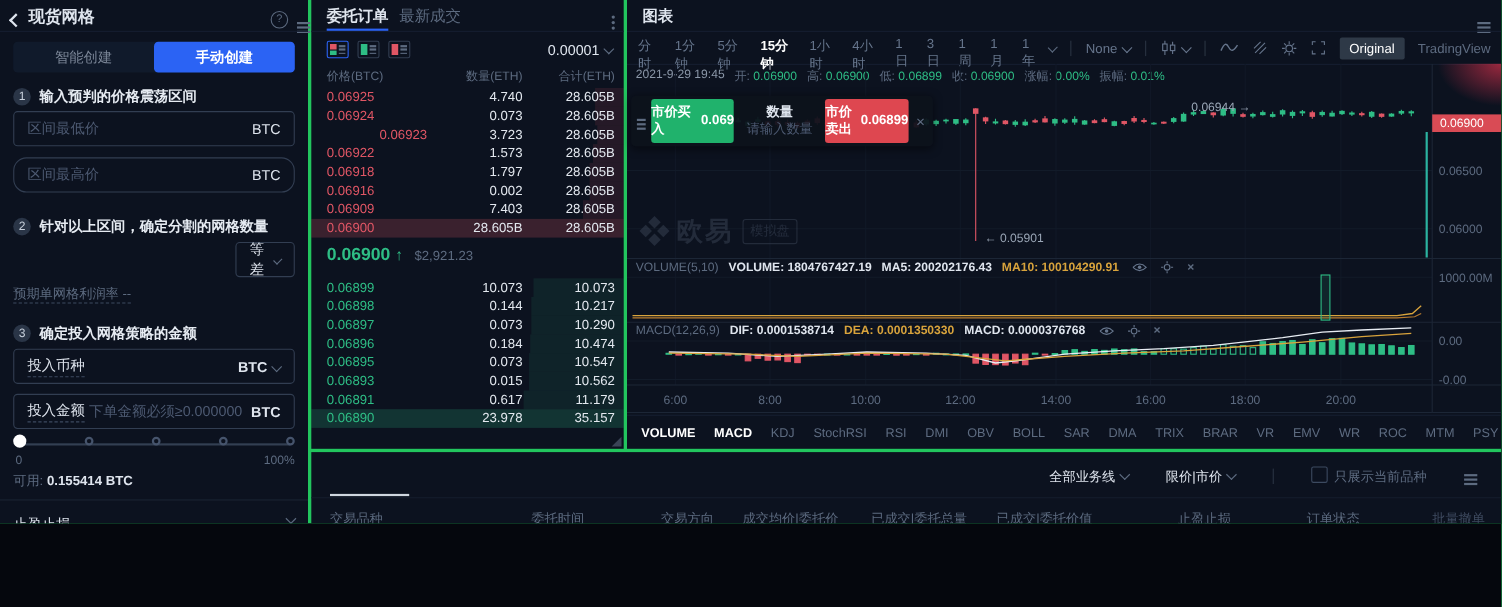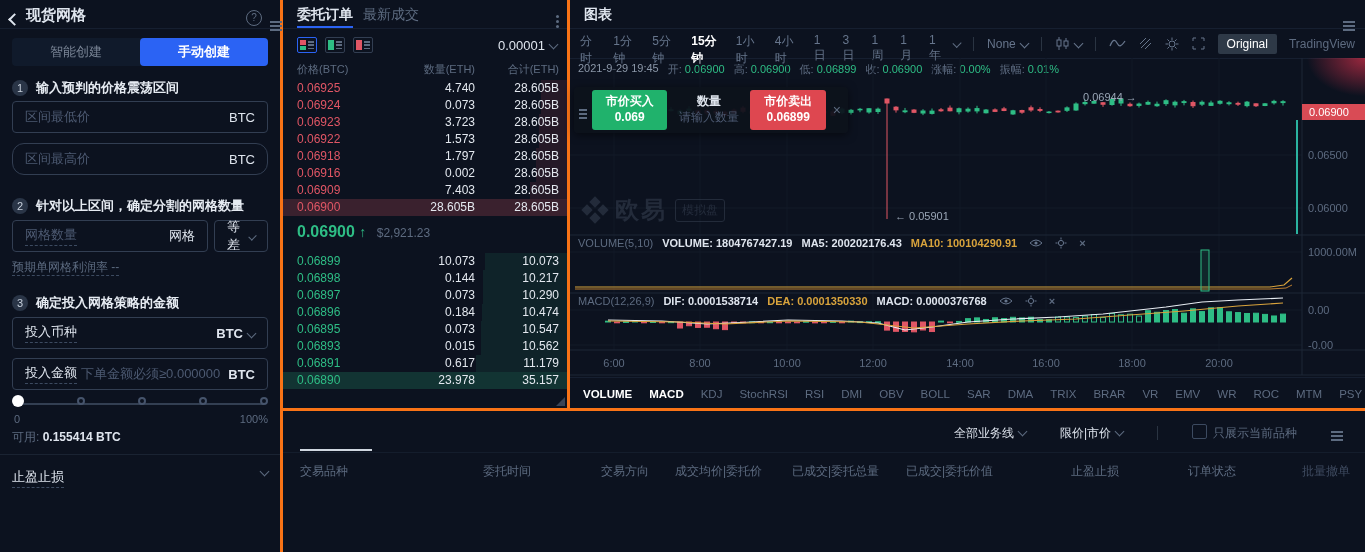--- a/index.html
+++ b/index.html
@@ -1,16 +1,16 @@
 <!DOCTYPE html>
 <html><head>
 <meta charset="utf-8">
 <style>
   html,body{margin:0;padding:0;background:#05070d;}
-  #app{position:relative;width:1365px;height:552px;overflow:hidden;background:#f97316;
+  #app{position:relative;width:1365px;height:476px;overflow:hidden;background:#22c55e;
        font-family:"Liberation Sans","DejaVu Sans",sans-serif;color:#dfe5ee;-webkit-font-smoothing:antialiased;}
   .abs{position:absolute;}
   .panel{position:absolute;background:#0c121f;}
   #left{left:0;top:0;width:280px;height:552px;}
   #book{left:283px;top:0;width:284px;height:408px;}
   #chart{left:570px;top:0;width:795px;height:408px;}
   #orders{left:283px;top:411px;width:1082px;height:141px;}
   .t-pri{color:#dfe5ee}.t-sec{color:#5d6b80}
   .t-green{color:#2ebd85}.t-red{color:#e05665}.t-org{color:#d8a33c}.t-mid{color:#8b97a8}
   .bold{font-weight:bold}
@@ -53,21 +53,21 @@
   .tf{color:#66758c;cursor:pointer;}
   .tf.active{color:#fff;font-weight:bold;}
   .tdiv{width:1px;height:14px;background:#2a3442;}
   .tool{display:inline-flex;align-items:center;color:#66758c;cursor:pointer;}
   .chip{background:#2e3947;border-radius:2px;padding:3px 9px;color:#fff;cursor:pointer;}
   .ohlc{left:8px;top:62px;display:flex;gap:9px;font-size:11px;white-space:nowrap;}
   svg text{font-family:"Liberation Sans","DejaVu Sans",sans-serif;}
   .pxbadge{left:732px;top:104px;width:63px;height:16px;background:#d94b55;color:#fff;font-size:11px;line-height:16px;padding-left:7px;box-sizing:border-box;}
   .blob{left:733px;top:58px;width:62px;height:56px;background:radial-gradient(130% 95% at 100% 0%,rgba(190,45,70,0.8),rgba(190,45,70,0) 72%);}
   .tw{left:4px;top:87px;width:274px;height:46px;background:rgba(13,18,28,0.94);border-radius:4px;display:flex;align-items:center;padding:3px;box-sizing:border-box;gap:3px;box-shadow:0 2px 8px rgba(0,0,0,0.5);}
-  .twbtn{width:82px;height:40px;border-radius:3px;display:flex;flex-direction:column;align-items:center;justify-content:center;font-size:12px;font-weight:bold;color:#fff;line-height:1.3;cursor:pointer;}
+  .twbtn{width:82px;height:40px;border-radius:3px;display:flex;flex-direction:row;align-items:center;justify-content:center;font-size:12px;font-weight:bold;color:#fff;line-height:1.3;cursor:pointer;}
   .twqty{width:84px;height:40px;display:flex;flex-direction:column;align-items:center;justify-content:center;font-size:12px;line-height:1.3;cursor:text;}
   .indrow{left:8px;display:flex;gap:9px;font-size:11px;font-weight:bold;align-items:center;white-space:nowrap;z-index:3;}
   .icx{display:inline-flex;align-items:center;margin-left:3px;cursor:pointer;}
   .indbar{left:0;right:0;top:377px;height:31px;border-top:1px solid #161f30;display:flex;align-items:center;gap:17px;padding-left:13px;font-size:11.5px;}
   .ind{color:#5d6b80;cursor:pointer;}
   .ind.active{color:#fff;font-weight:bold;}
   .wm{left:13px;top:194px;display:flex;align-items:center;gap:8px;opacity:0.5;z-index:1;}
   .wmlogo{position:relative;width:24px;height:24px;}
   .wmlogo i{position:absolute;width:8px;height:8px;background:#3a4456;transform:rotate(45deg);}
   .wmtxt{font-size:24px;font-weight:bold;color:#3a4456;letter-spacing:2px;}
@@ -107,25 +107,20 @@
     <div class="inp" style="top:143px;border-radius:12px;">
       <span class="ph">区间最高价</span>
         <span class="sp"></span>
       <span>BTC</span>
     </div>
 
     <div class="steprow" style="top:197px;">
       <span class="numb">2</span>
       <span>针对以上区间，确定分割的网格数量</span>
     </div>
-    <div class="inp" style="top:220px;right:72px;">
-      <span class="ph dash">网格数量</span>
-        <span class="sp"></span>
-      <span>网格</span>
-    </div>
     <div class="inp" style="top:220px;left:214px;">
       <span>等差</span>
         <span class="sp"></span>
         <span class="chv t-sec"></span>
     </div>
     <div class="abs t-sec" style="left:12px;top:259px;font-size:12px;"><span class="dash">预期单网格利润率 --</span></div>
 
     <div class="steprow" style="top:294px;">
       <span class="numb">3</span>
       <span>确定投入网格策略的金额</span>
@@ -216,21 +211,21 @@
           <div class="ob-price t-red">0.06925</div>
           <div class="ob-qty">4.740</div>
           <div class="ob-tot">28.605B</div>
         </div>
         <div class="ob-row" style="top: 17px;">
           <div class="depth" style="width: 9%; background: rgba(224, 86, 101, 0.12);"></div>
           <div class="ob-price t-red">0.06924</div>
           <div class="ob-qty">0.073</div>
           <div class="ob-tot">28.605B</div>
         </div>
-        <div class="ob-row" style="top: 34px;">
+        <div class="ob-row" style="top: 34px; margin-left: 48px;">
           <div class="depth" style="width: 10%; background: rgba(224, 86, 101, 0.12);"></div>
           <div class="ob-price t-red">0.06923</div>
           <div class="ob-qty">3.723</div>
           <div class="ob-tot">28.605B</div>
         </div>
         <div class="ob-row" style="top: 51px;">
           <div class="depth" style="width: 10%; background: rgba(224, 86, 101, 0.12);"></div>
           <div class="ob-price t-red">0.06922</div>
           <div class="ob-qty">1.573</div>
           <div class="ob-tot">28.605B</div>

